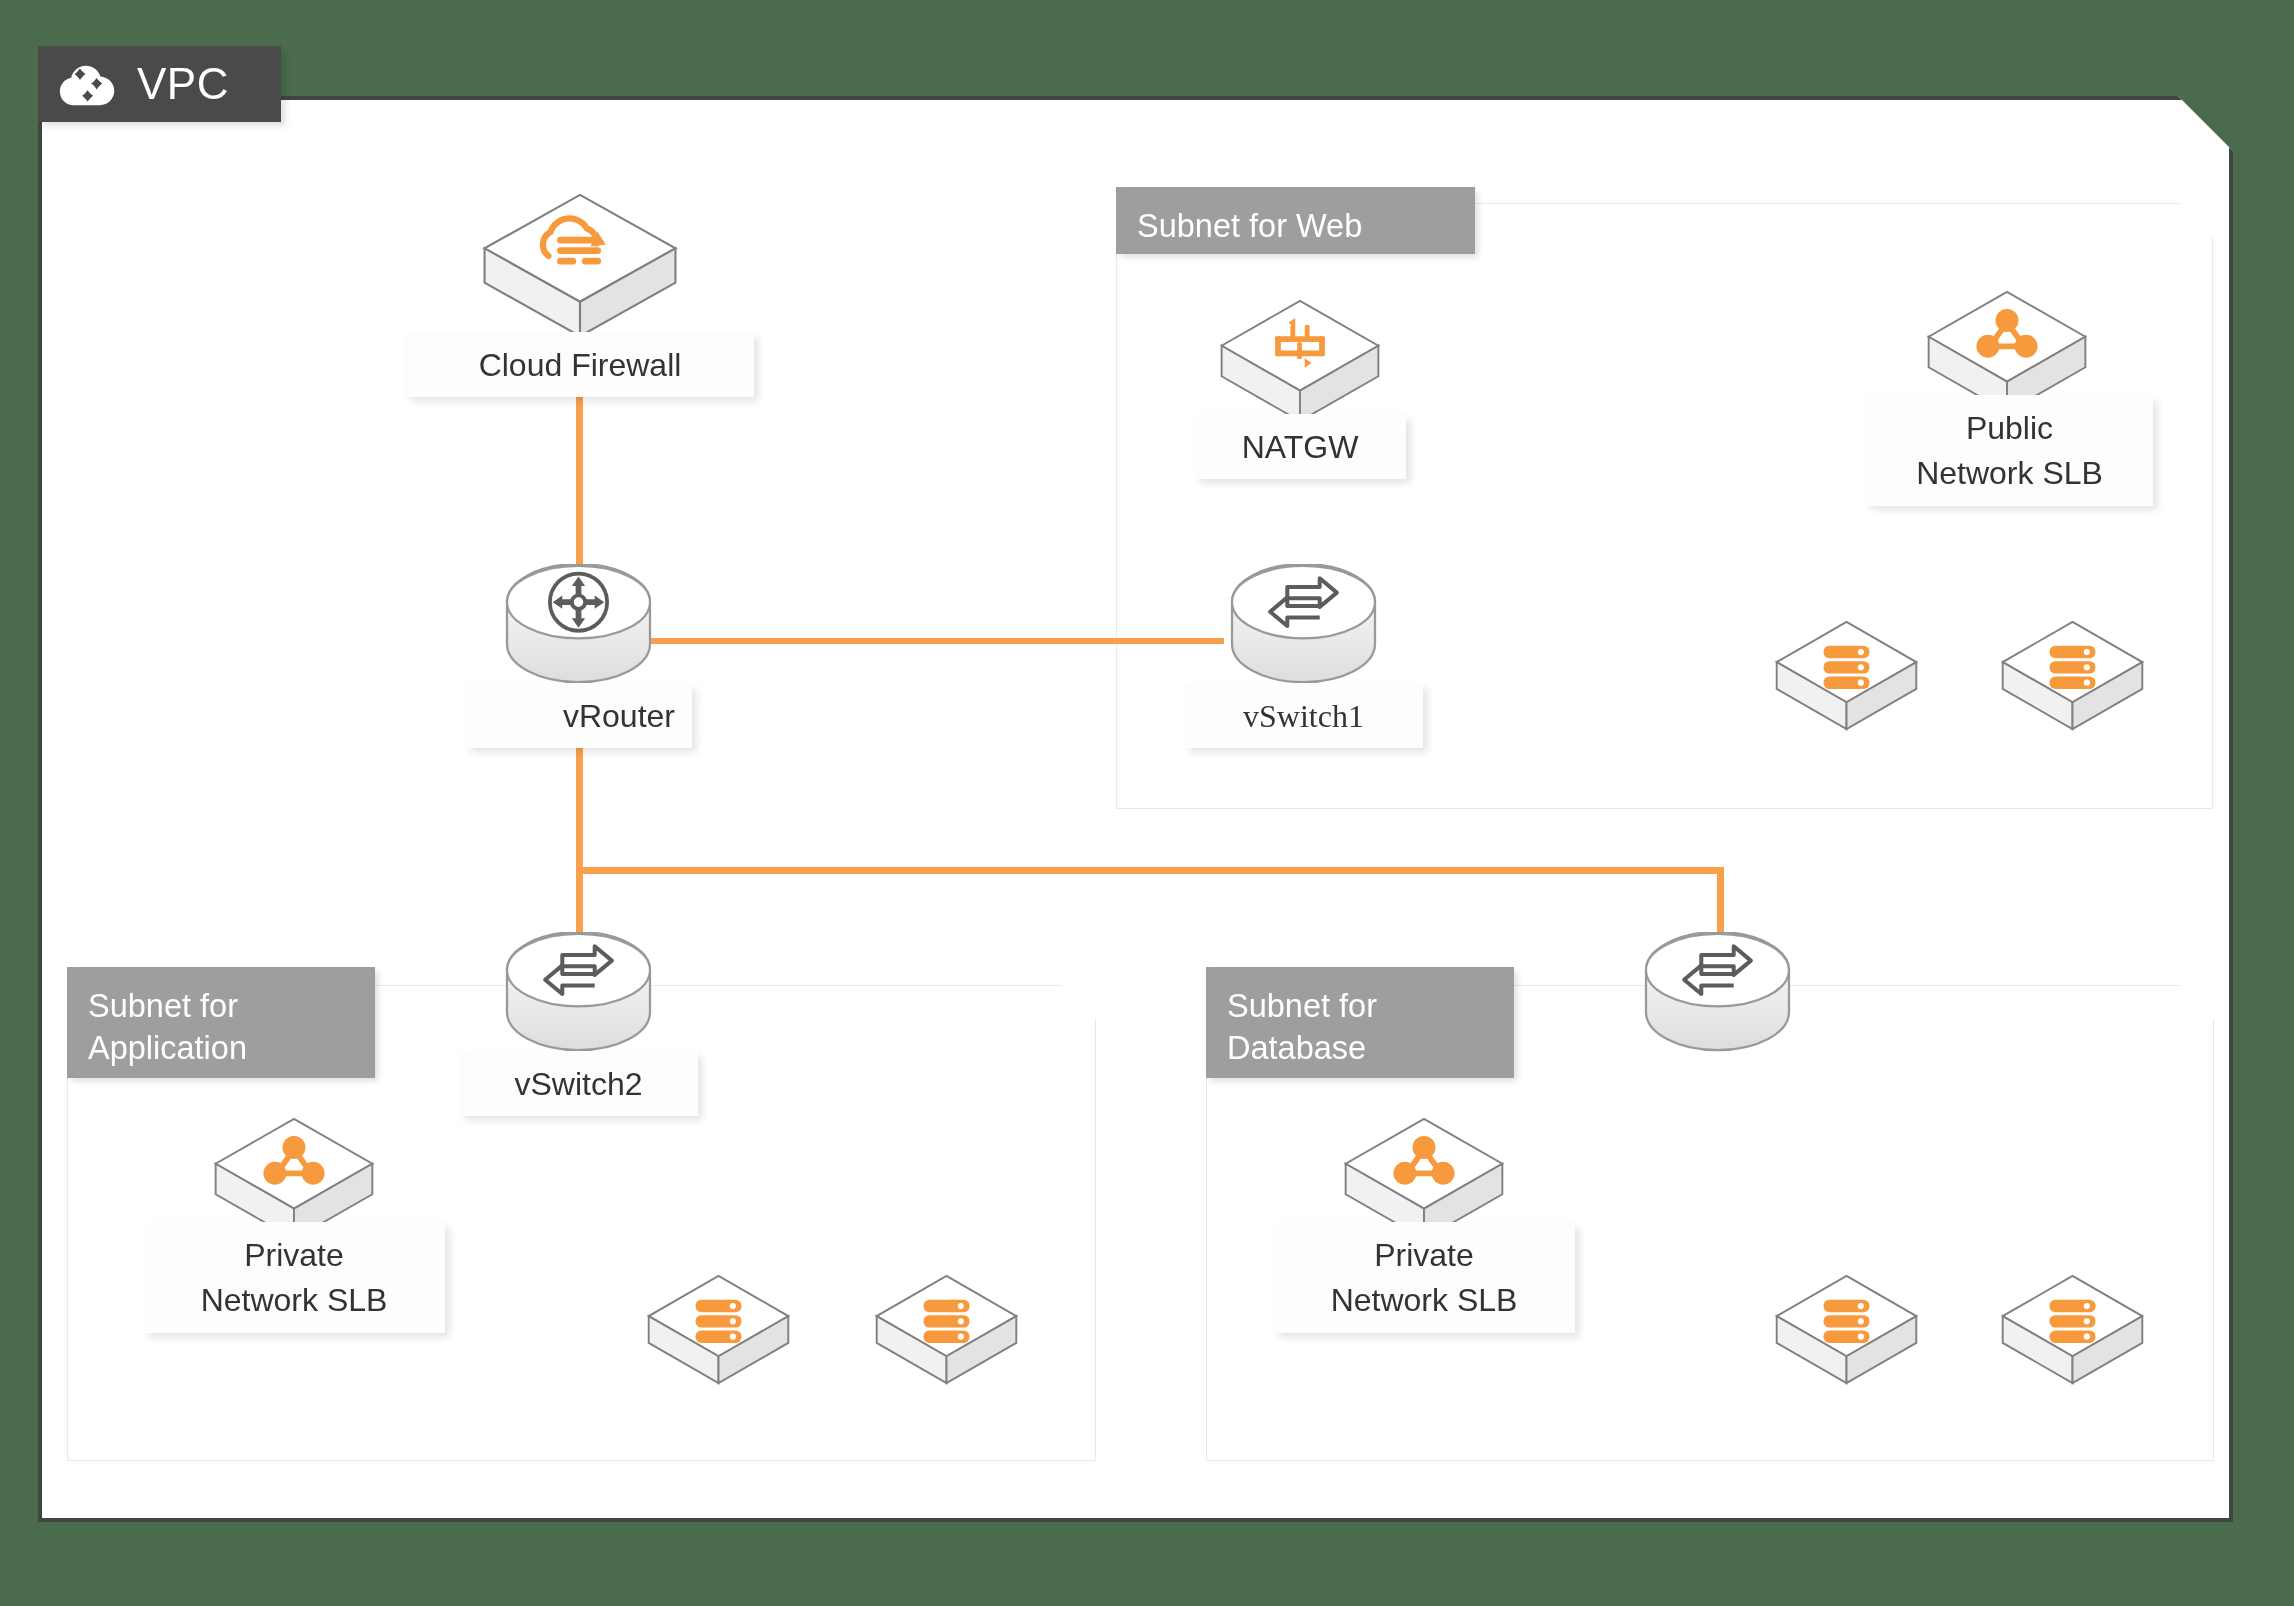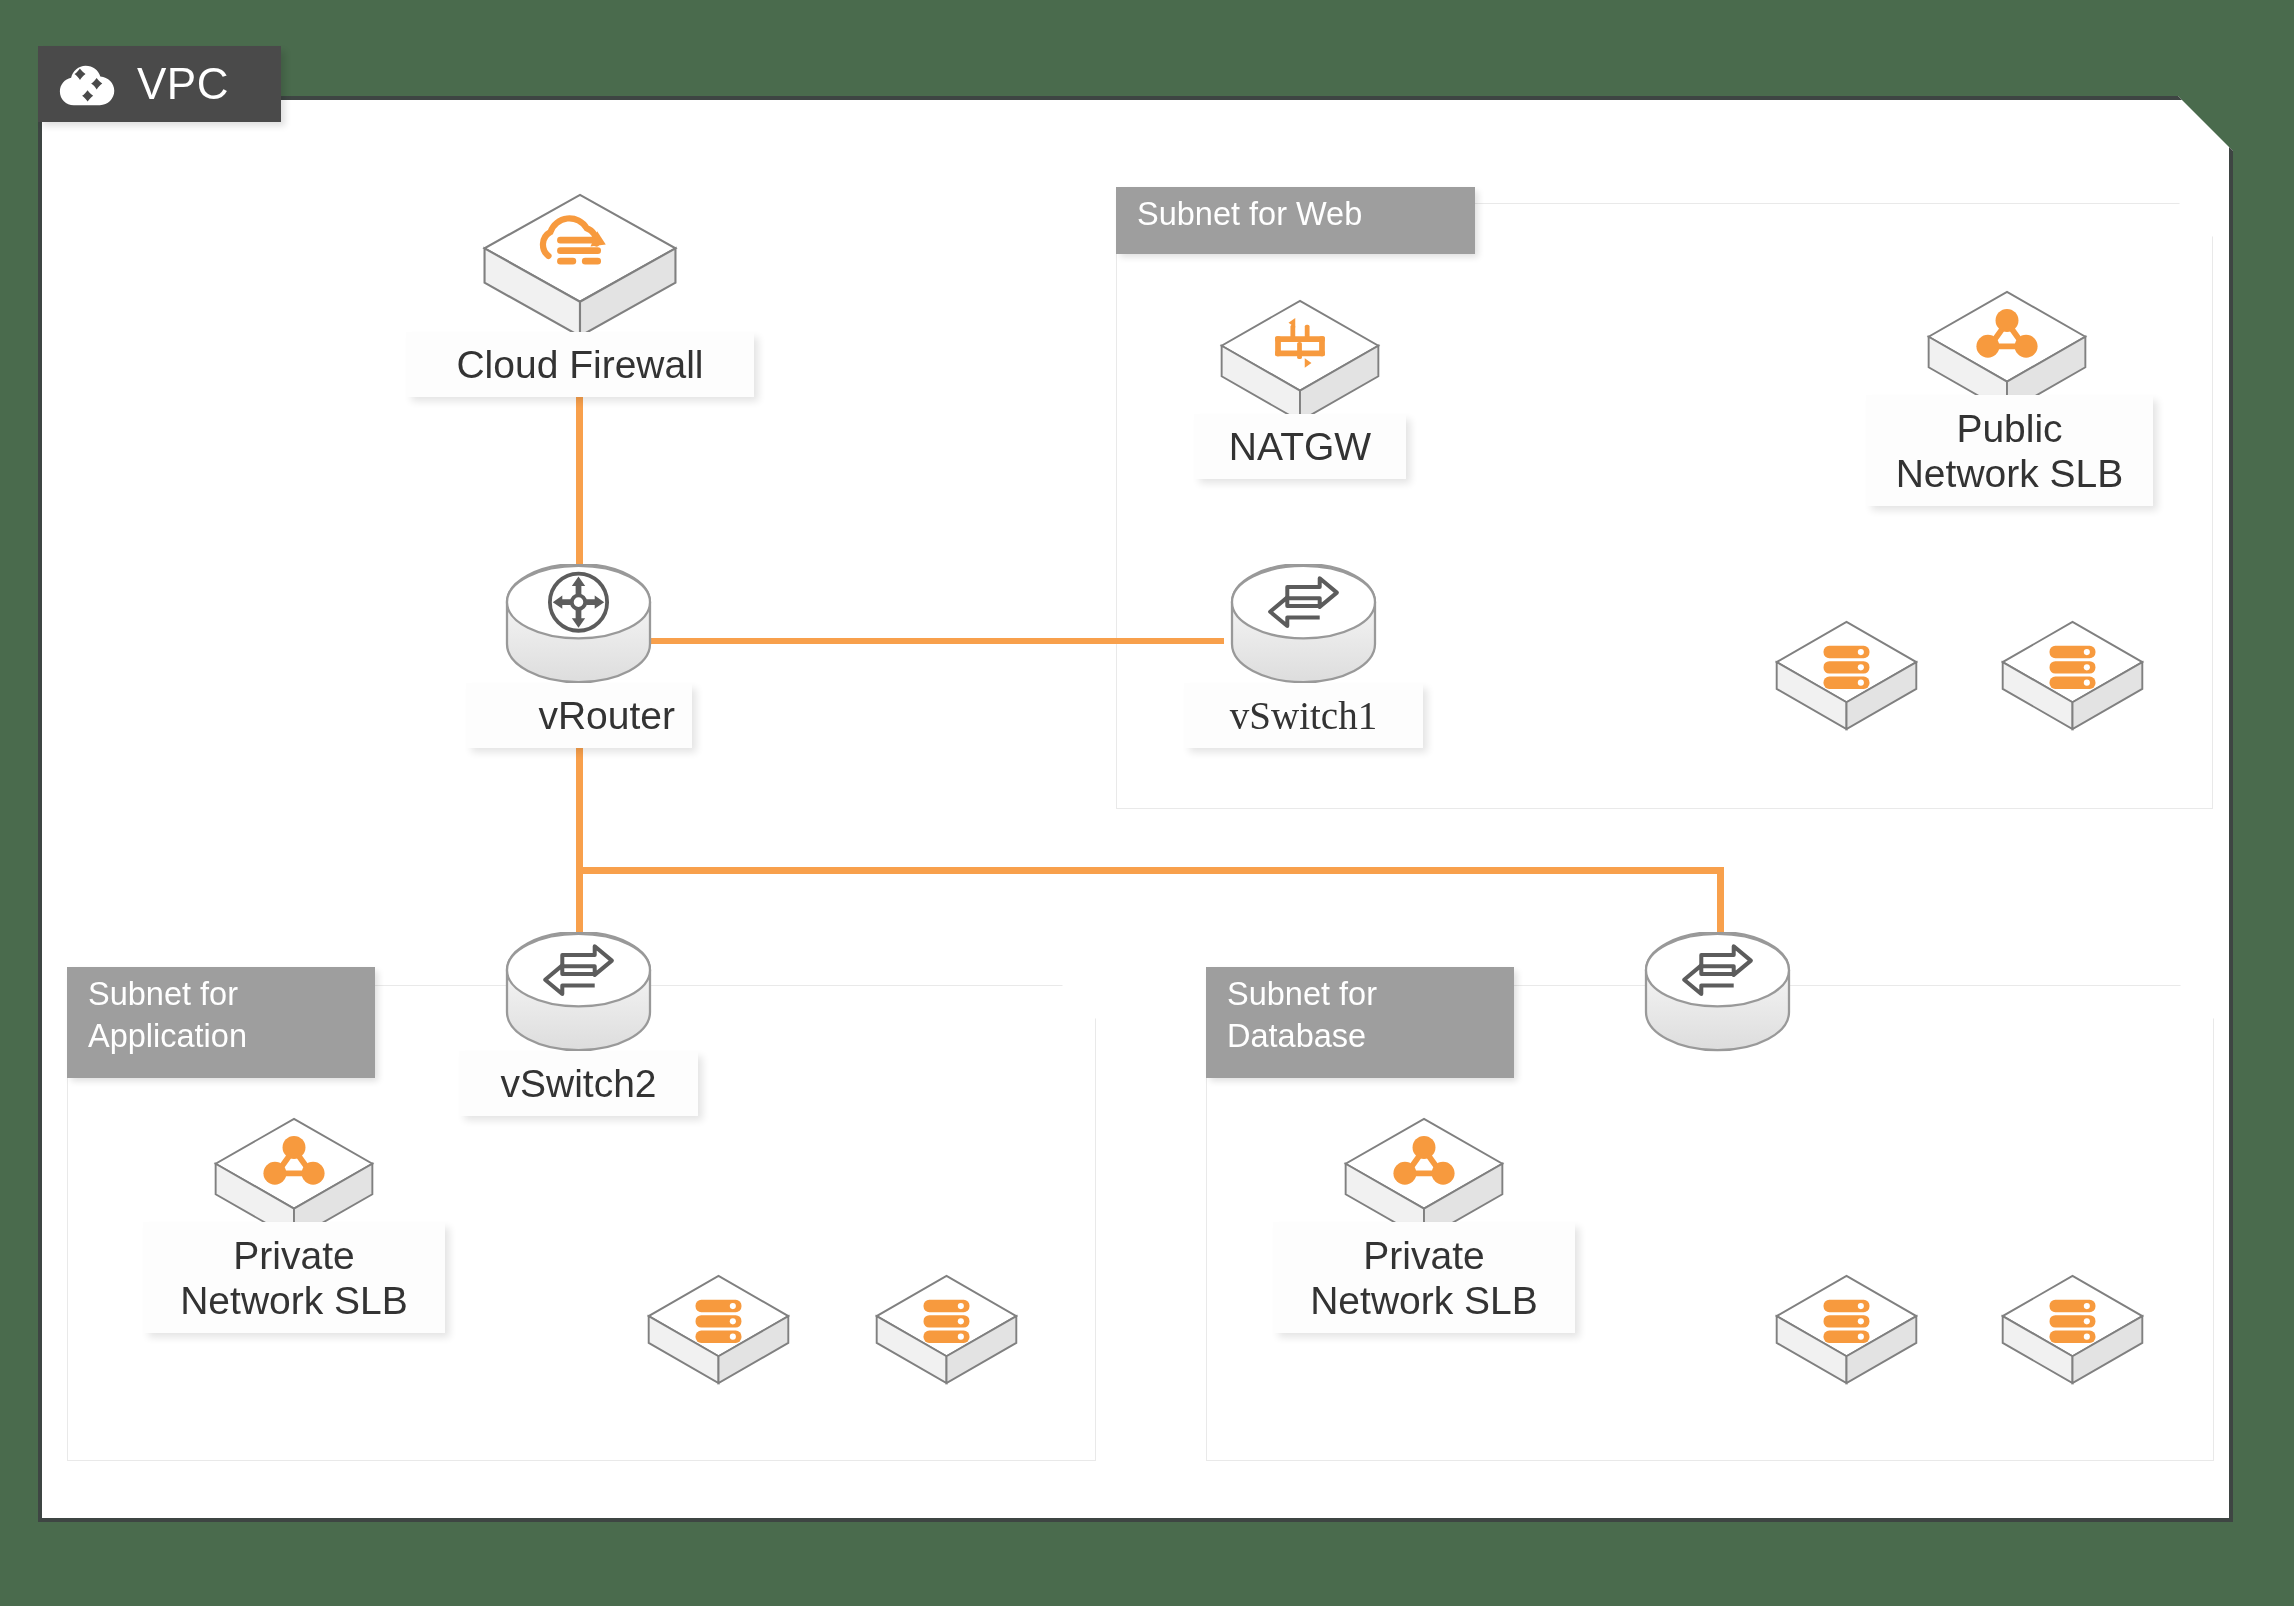--- a/index.html
+++ b/index.html
@@ -53,38 +53,38 @@
     box-sizing: border-box;
     clip-path: polygon(0 0, calc(100% - 34px) 0, 100% 34px, 100% 100%, 0 100%);
     box-shadow: 3.8px 3.8px 8.6px rgba(0,0,0,0.07);
   }
   .subnet-title {
     position: absolute;
     background: #9e9e9e;
     color: #ffffff;
     font-size: 32.5px;
     line-height: 42px;
-    padding: 6px 21px;
+    padding: 18px 21px;
     box-sizing: border-box;
     box-shadow: 3.8px 3.8px 6.7px rgba(0,0,0,0.13);
     white-space: pre-line;
     z-index: 25;
   }
 
   
   .wire { position: absolute; background: #f8a04c; z-index: 5; }
 
   
   .node { position: absolute; z-index: 20; }
   .node-icon { position: absolute; left: 0; top: 0; }
   .node-label {
     position: absolute;
     background: #fdfdfd;
     color: #333333;
-    font-size: 39px;
+    font-size: 32px;
     line-height: 44px;
     text-align: center;
     padding: 10.5px 17px;
     box-sizing: border-box;
     white-space: pre-line;
     box-shadow: 4.8px 4.8px 7.6px rgba(0,0,0,0.11);
     z-index: 22;
   }
   .node-label.two-line { line-height: 45px; }
 </style>

